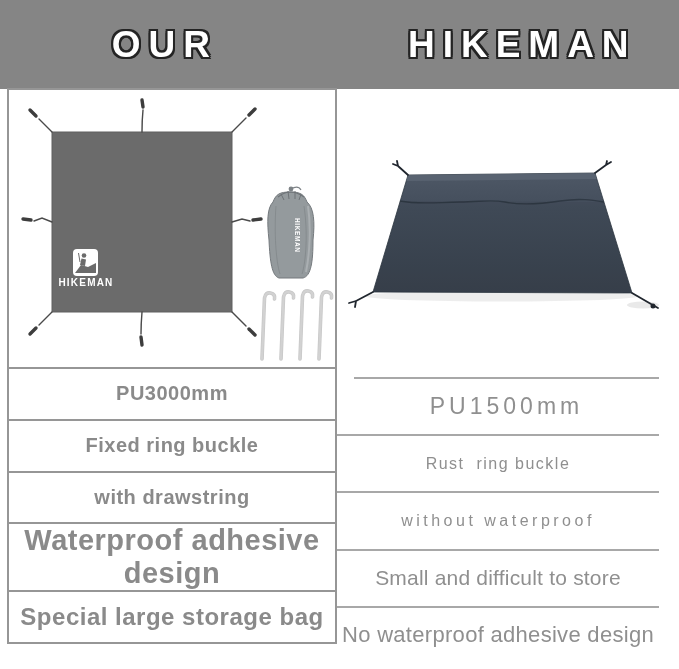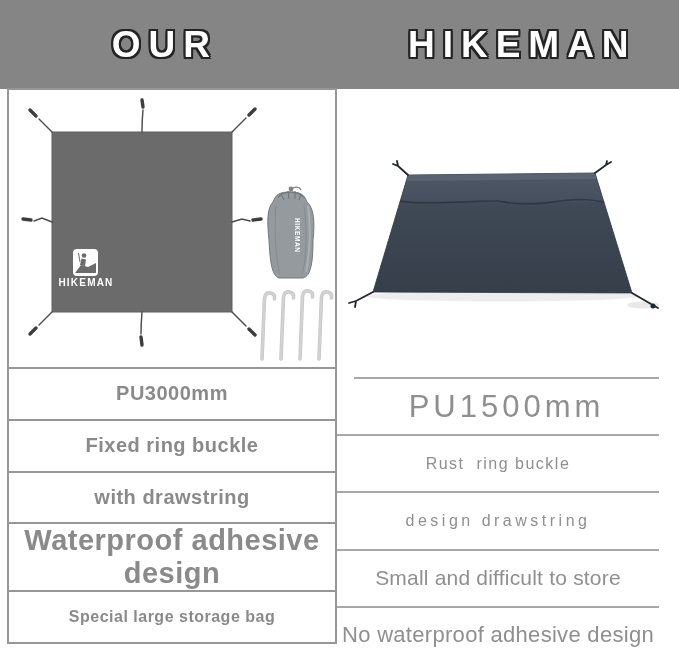--- a/index.html
+++ b/index.html
@@ -33,34 +33,34 @@
   .our-product-area{flex:0 0 277px;position:relative;}
   .our-product-area svg{position:absolute;left:0;top:0;}
   .our-table{flex:1;display:flex;flex-direction:column;}
   .our-table .cell{
     flex:1;border-top:2px solid var(--border,#969696);
     display:flex;align-items:center;justify-content:center;
     font-weight:bold;color:var(--table-text-our,#8a8a8a);
     font-size:20px;letter-spacing:0.5px;text-align:center;
   }
   .our-table .cell:nth-child(4){font-size:29px;}
-  .our-table .cell:nth-child(5){font-size:16px;}
+  .our-table .cell:nth-child(5){font-size:24px;}
   
   .others-product{position:absolute;left:340px;top:98px;width:339px;height:279px;}
   .others-table{
     position:absolute;left:337px;top:377px;width:322px;height:286px;
     display:flex;flex-direction:column;
   }
   .others-table .cell{
     flex:1;border-top:2px solid #a8a8a8;
     display:flex;align-items:center;justify-content:center;
     color:var(--table-text-others,#8f8f8f);
     font-size:16px;text-align:center;white-space:pre-wrap;
   }
-  .others-table .cell:nth-child(1){font-size:31px;letter-spacing:4px;margin-left:17px;}
+  .others-table .cell:nth-child(1){font-size:23px;letter-spacing:4px;margin-left:17px;}
   .others-table .cell:nth-child(2){letter-spacing:1.5px;}
   .others-table .cell:nth-child(3){letter-spacing:3.5px;}
   .others-table .cell:nth-child(4){font-size:21px;letter-spacing:0.2px;}
   .others-table .cell:nth-child(5){font-size:22px;letter-spacing:0.3px;}
 </style>
 </head>
 <body>
 
 <div class="header">
   <div class="header-cell">
@@ -165,16 +165,16 @@
       <path d="M33,194 L16,203 M16,203 l-7,2 M16,203 l-1,6"></path>
       <path d="M292,195 L311,206 M311,206 l7,4"></path>
     </g>
     <circle cx="313" cy="208" r="2.5" fill="#20262e"></circle>
   </svg>
 </div>
 
 <div class="others-table">
   <div class="cell">PU1500mm</div>
   <div class="cell">Rust  ring buckle</div>
-  <div class="cell">design drawstring</div>
+  <div class="cell">without waterproof</div>
   <div class="cell">Small and difficult to store</div>
   <div class="cell">No waterproof adhesive design</div>
 </div>
 
 </body></html>

